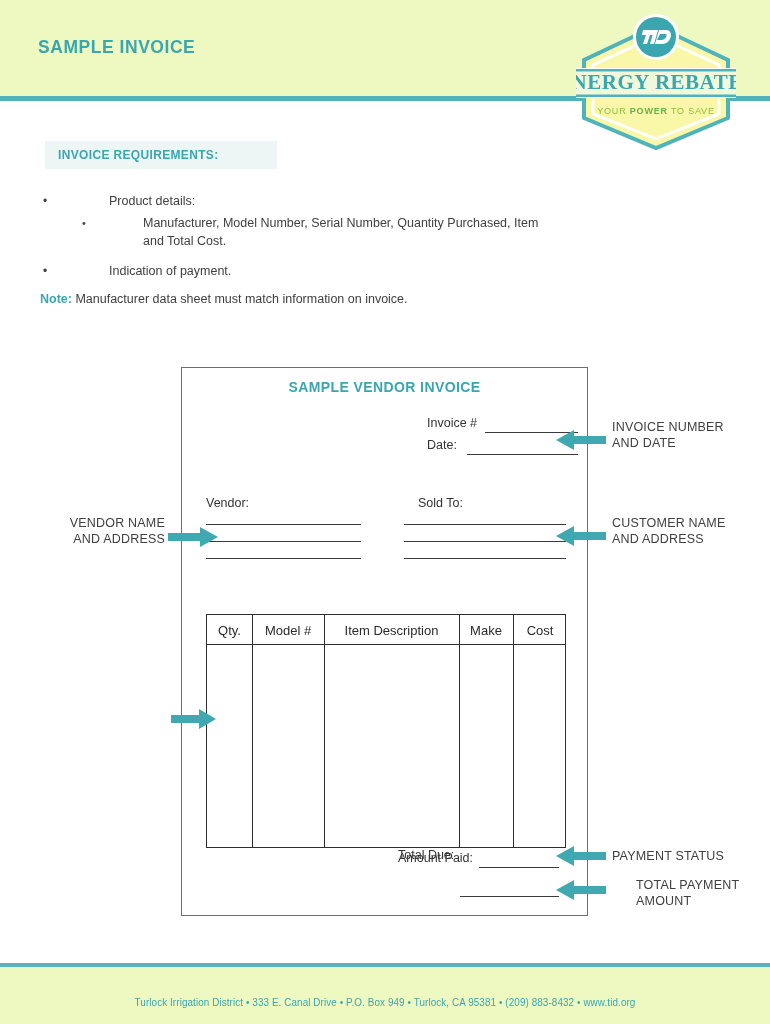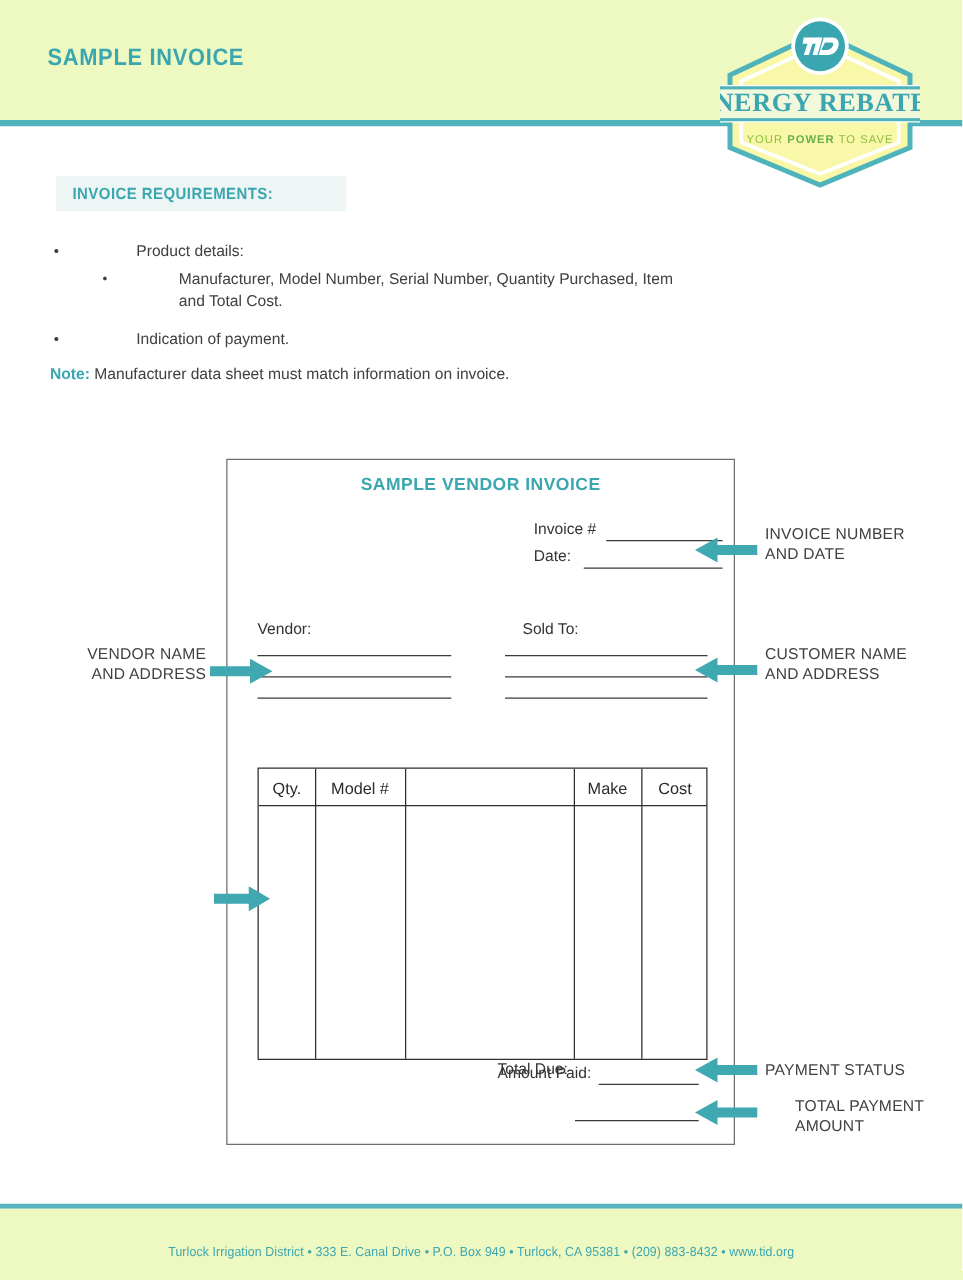--- a/index.html
+++ b/index.html
@@ -176,20 +176,21 @@
 
     <div class="tbl">
       <div class="tbl-head"></div>
       <div class="vline" style="left:45px;"></div>
       <div class="vline" style="left:117px;"></div>
       <div class="vline" style="left:252px;"></div>
       <div class="vline" style="left:306px;"></div>
 
       <div class="th" style="left:0px;   width:45px;">Qty.</div>
       <div class="th" style="left:45px;  width:72px;">Model #</div>
+      <div class="th" style="left:117px; width:135px;">Item Description</div>
       <div class="th" style="left:252px; width:54px;">Make</div>
       <div class="th" style="left:306px; width:54px;">Cost</div>
     </div>
 
     <div class="fld" style="left:216px; top:483px;">Amount Paid:</div>
     <div class="rule" style="left:297px; top:499px; width:80px;"></div>
 
     <div class="fld" style="left:216px; top:480px;text-align:right;">Total Due:</div>
     <div class="rule" style="left:278px; top:528px; width:99px;"></div>
   </div>

